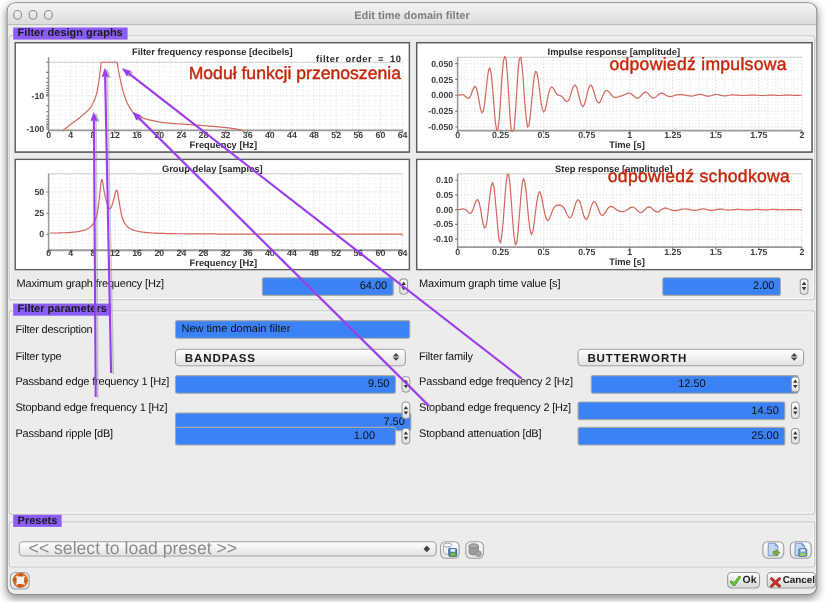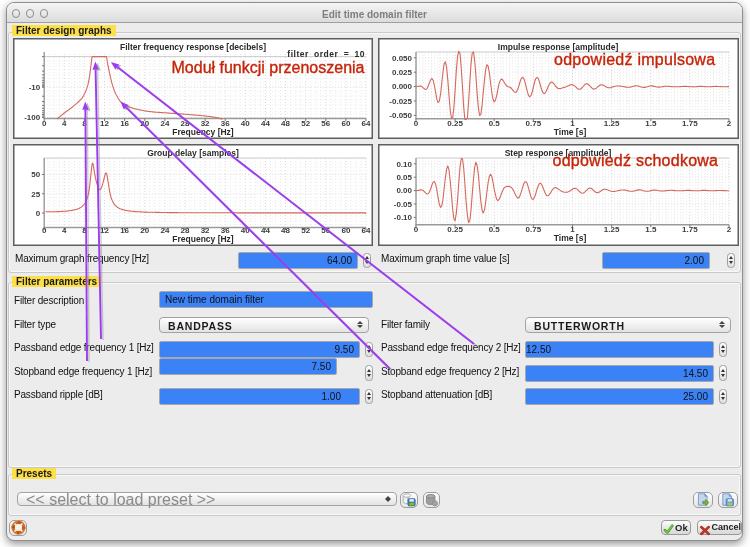--- a/index.html
+++ b/index.html
@@ -10,21 +10,21 @@
 #tbar { position:absolute; left:0; top:0; width:735px; height:20px;
   background:linear-gradient(#f4f4f4,#dcdcdc); border-radius:7px 7px 0 0;
   border-bottom:1px solid #9f9f9f; }
 #tbar .c { position:absolute; top:6.1px; width:8.5px; height:8.5px; border-radius:50%;
   border:1.4px solid #8d8d8d; background:linear-gradient(#f2f2f2,#dedede); }
 #ttl { position:absolute; left:0; right:0; top:6px; text-align:center;
   font-size:10px; font-weight:bold; color:#7e7e7e; }
 .fs { position:absolute; border:1px solid #c9c9c9; border-radius:3px;
   box-shadow:inset 0 0 0 1px rgba(255,255,255,0.7); }
 .leg { position:absolute; font-size:10px; font-weight:bold; color:#1a1a1a;
-  background:#fde047; padding:0 4px; white-space:nowrap; }
+  background:#8b5cf6; padding:0 4px; white-space:nowrap; }
 .chart { position:absolute; }
 .tk { font:bold 8px "Liberation Sans", sans-serif; fill:#3c3c3c; }
 .ct { font:bold 8.5px "Liberation Sans", sans-serif; fill:#2a2a2a; }
 .lbl { position:absolute; font-size:10px; letter-spacing:-0.18px; color:#111; white-space:nowrap; }
 .fld { position:absolute; height:17px; background:#3b82f6; border:1px solid #a8a8a8;
   border-radius:2px; font-size:10px; color:#111; line-height:15px; }
 .spin { position:absolute; width:8px; height:15.5px; background:linear-gradient(#fdfdfd,#dfdfdf);
   border:1px solid #9e9e9e; border-radius:3.5px; }
 .sup,.sdn { position:absolute; left:50%; width:0; height:0; border-left:2.6px solid transparent;
   border-right:2.6px solid transparent; transform:translateX(-50%); }
@@ -589,27 +589,27 @@
         <span class="cad"></span>
       </span>
     </div>
 <div class="lbl" style="left:14px;top:342px">Passband edge frequency 1 [Hz]</div>
     <div class="fld" style="left:159px;top:341px;width:201px;padding-right:5px;text-align:right">9.50</div>
     <div class="spin" style="left:364.5px;top:341.5px">
       <span class="sup"></span>
       <span class="sdn"></span>
     </div>
 <div class="lbl" style="left:381px;top:342px">Passband edge frequency 2 [Hz]</div>
-    <div class="fld" style="left:525px;top:341px;width:189px;padding-right:5px;text-align:left">12.50</div>
+    <div class="fld" style="left:537px;top:341px;width:189px;padding-right:5px;text-align:center">12.50</div>
     <div class="spin" style="left:719px;top:341.5px">
       <span class="sup"></span>
       <span class="sdn"></span>
     </div>
 <div class="lbl" style="left:14px;top:365.5px">Stopband edge frequency 1 [Hz]</div>
-    <div class="fld" style="left:159px;top:358px;width:178px;padding-right:5px;text-align:right">7.50</div>
+    <div class="fld" style="left:159px;top:375px;width:215px;padding-right:5px;text-align:right">7.50</div>
     <div class="spin" style="left:364.5px;top:365px">
       <span class="sup"></span>
       <span class="sdn"></span>
     </div>
 <div class="lbl" style="left:381px;top:365.5px">Stopband edge frequency 2 [Hz]</div>
     <div class="fld" style="left:525px;top:364.5px;width:189px;padding-right:5px;text-align:right">14.50</div>
     <div class="spin" style="left:719px;top:365px">
       <span class="sup"></span>
       <span class="sdn"></span>
     </div>

